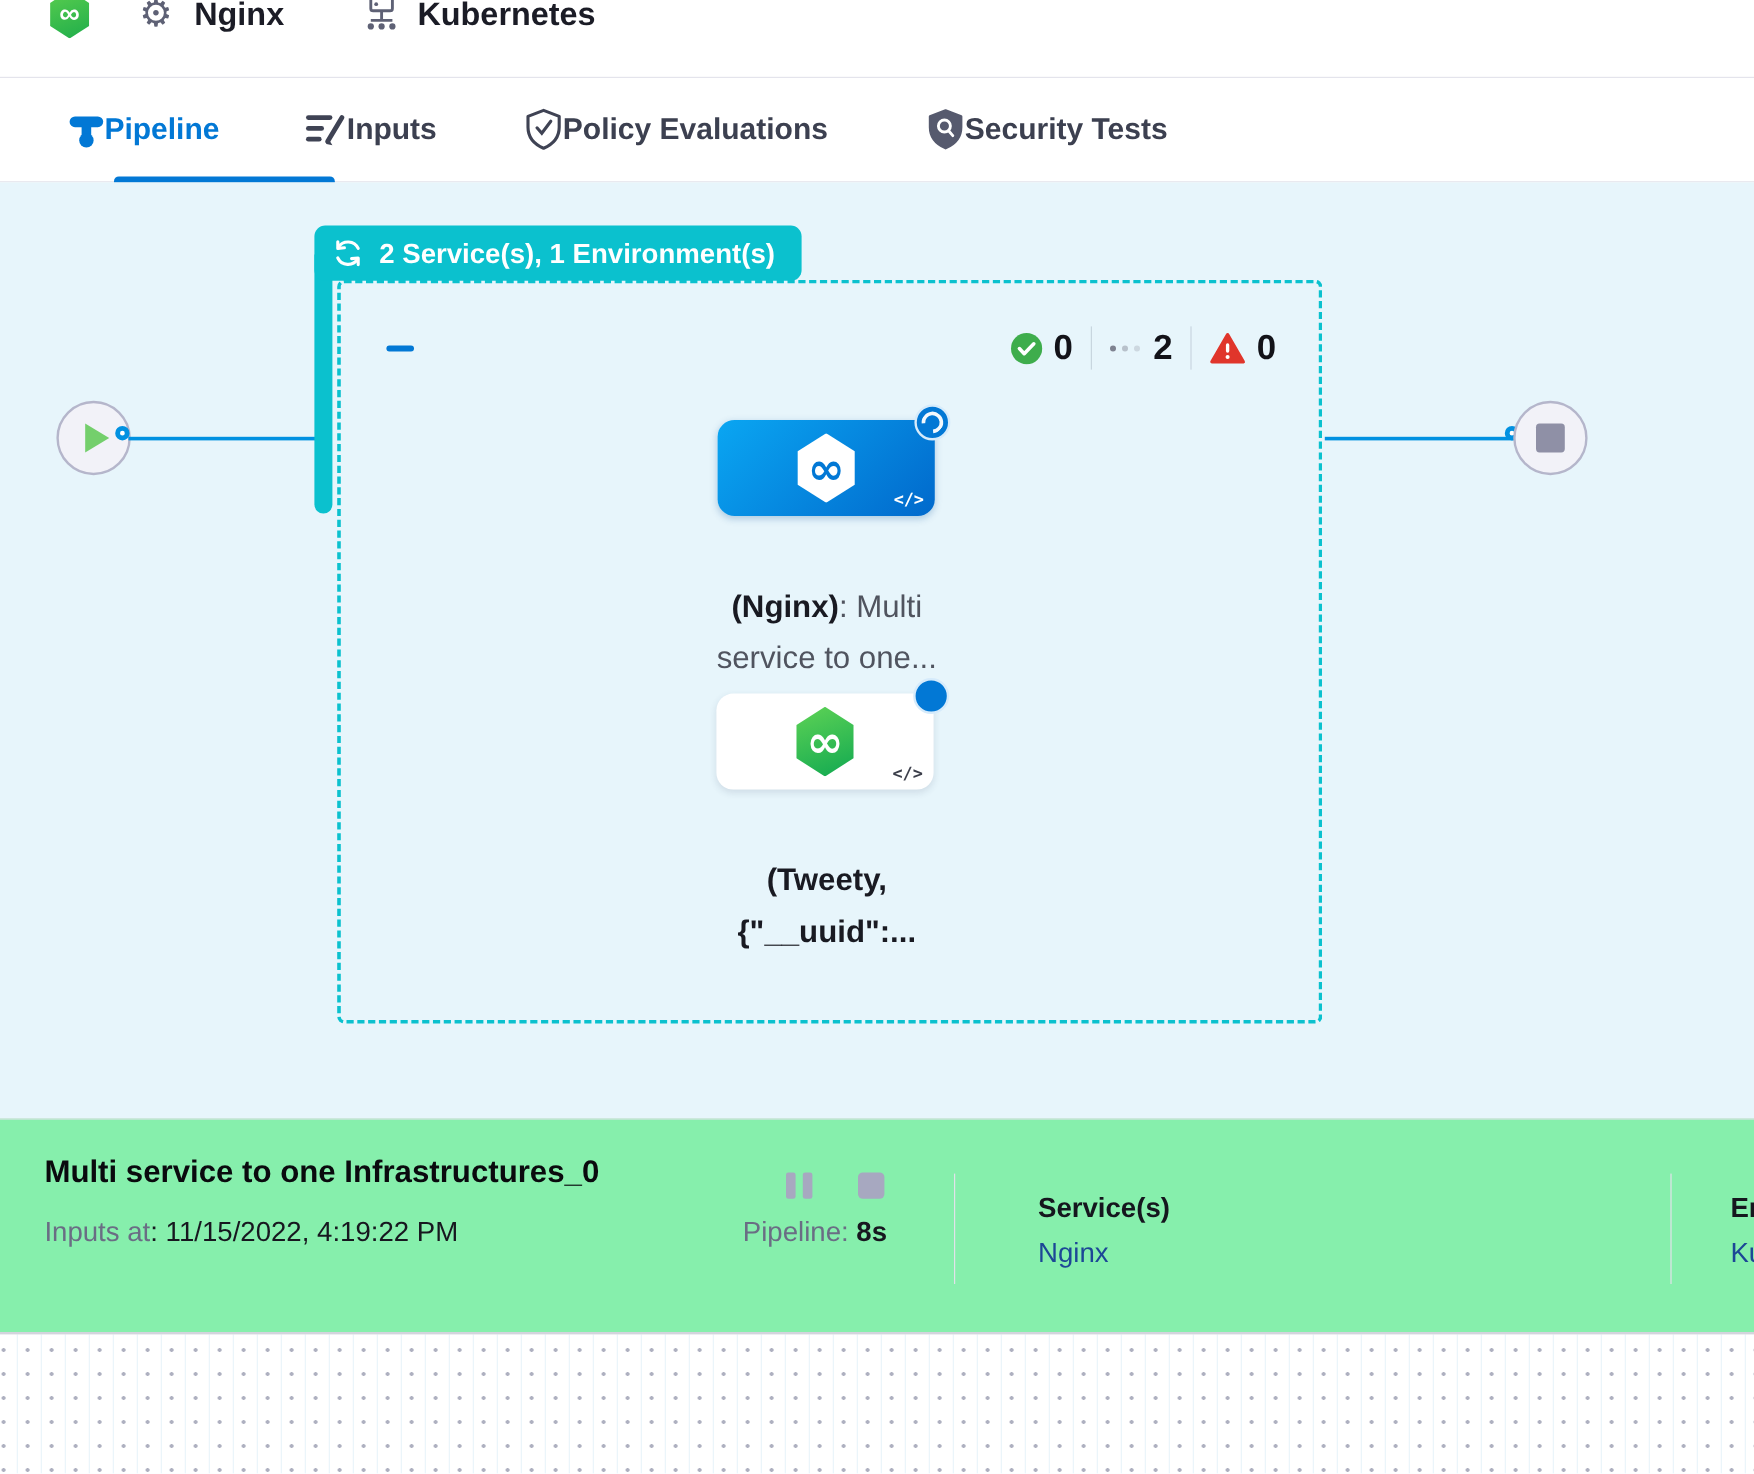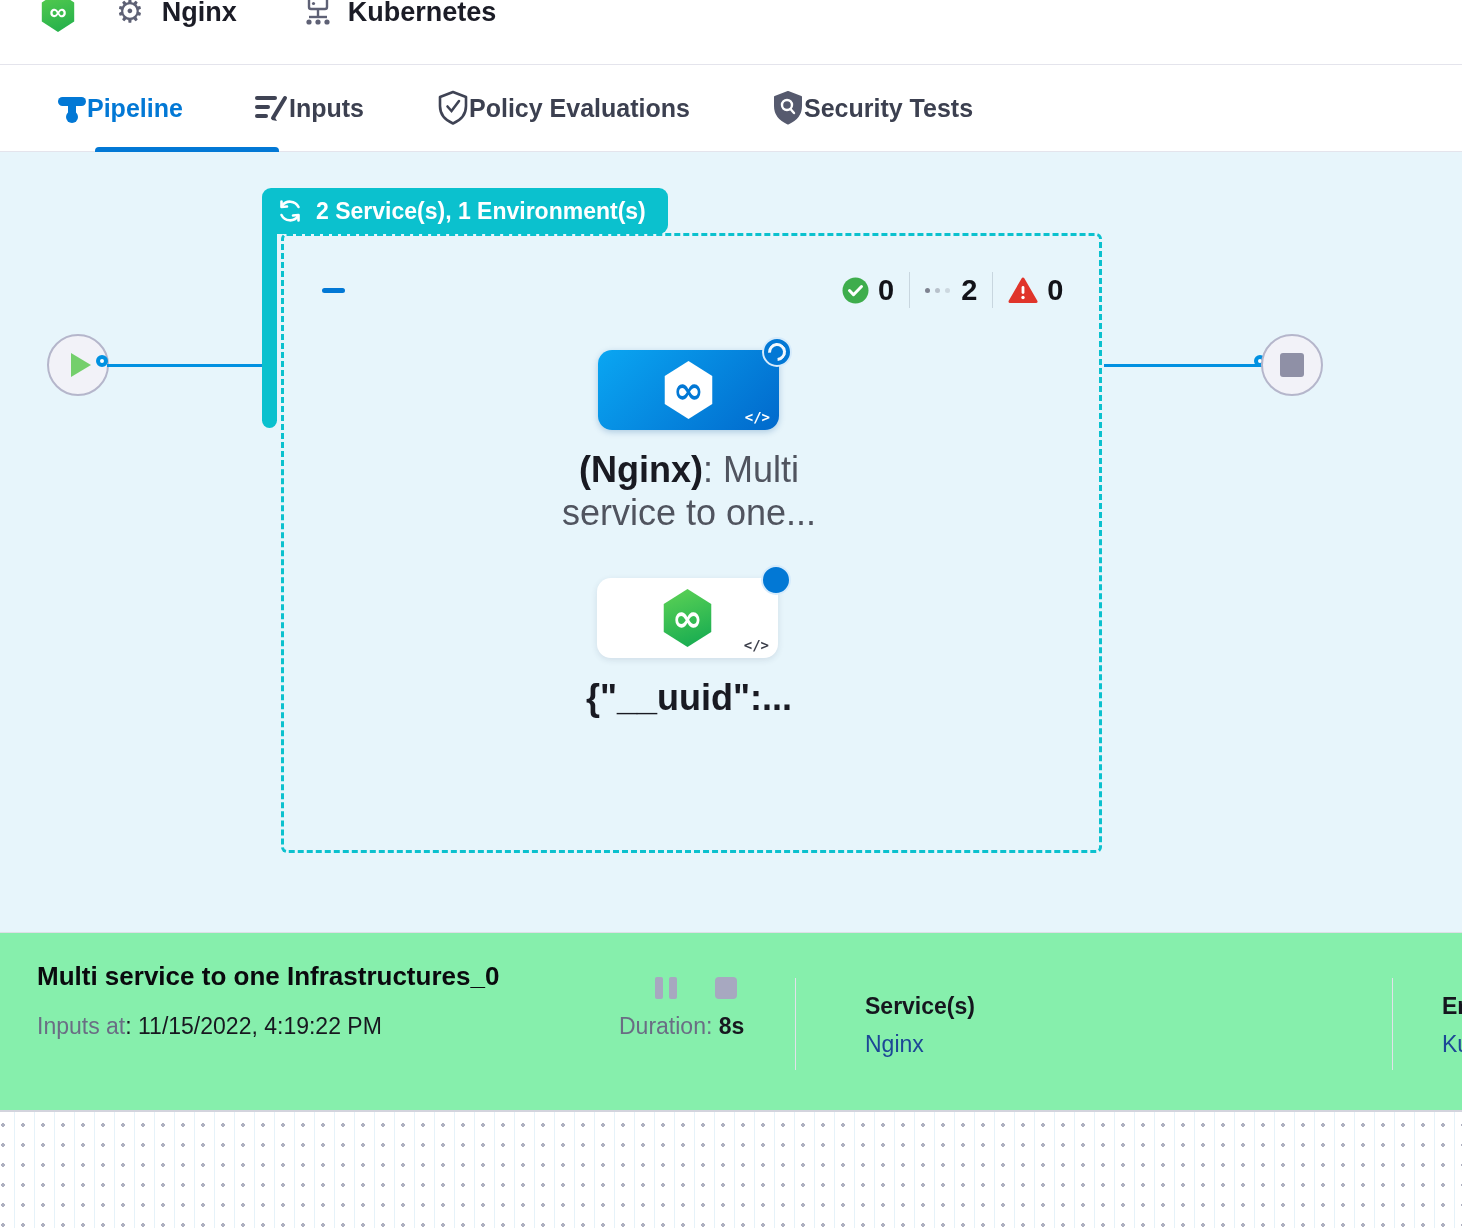--- a/index.html
+++ b/index.html
@@ -65,22 +65,22 @@
     font-size:14px; font-weight:700; }
   .node1 .code-ic { color:#fff; } .node2 .code-ic { color:#3B3E4A; }
 
   .spinner { position:absolute; width:30px; height:30px; border-radius:50%;
     background:#0278D5; border:2px solid #D6EBFB; }
   .spinner.arc::after { content:""; position:absolute; inset:4px; border-radius:50%;
     border:3px solid rgba(255,255,255,.95); border-bottom-color:transparent;
     transform:rotate(40deg); }
   .sp1 { left:762px; top:185px; } .sp2 { left:761px; top:413px; }
 
-  .node-label { position:absolute; width:330px; text-align:center; font-size:36px;
-    line-height:43px; color:#50545F; }
+  .node-label { position:absolute; width:330px; text-align:center; font-size:26px;
+    line-height:43px; color:#50545F;margin-top:36px; }
   .node-label b { color:#191A22; font-weight:700; }
   .nl1 { left:524px; top:296px; }
   .nl2 { left:524px; top:524px; font-weight:700; color:#191A22; }
 
   .term-node { position:absolute; width:62px; height:62px; border-radius:50%;
     background:#F2F2F8; border:2px solid #B5B6CB; display:flex; align-items:center; justify-content:center; }
   .start-node { left:47px; top:182px; }
   .end-node { left:1261px; top:182px; }
   .play-tri { width:0; height:0; border-left:20px solid #74CF6C; border-top:12px solid transparent;
     border-bottom:12px solid transparent; margin-left:6px; }
@@ -262,40 +262,41 @@
     </div>
 
     <div class="node-card node2">
       <span class="hexwrap hex-green">
         <span class="inf">∞</span>
       </span>
       <span class="code-ic">&lt;/&gt;</span>
     </div>
     <div class="spinner sp2"></div>
     <div class="node-label nl2">
+      <div>(Tweety,</div>
       <div>{"__uuid":...</div>
     </div>
 
   </div>
 
   <div class="infobar">
     <div class="run-title">Multi service to one Infrastructures_0</div>
     <div class="run-sub">
       <span class="lbl-gray">Inputs at</span><span class="val-dark">: 11/15/2022, 4:19:22 PM</span>
     </div>
 
     <div class="run-controls">
       <span class="pause-ic">
           <i></i>
           <i></i>
         </span>
       <span class="stop-ic"></span>
     </div>
     <div class="duration-row">
-      <span class="lbl-gray">Duration: </span><span class="val-dark">8s</span>
+      <span class="lbl-gray">Pipeline: </span><span class="val-dark">8s</span>
     </div>
 
     <div class="vdiv" style="left:795px;"></div>
 
     <div class="fcol" style="left:837px;">
       <div class="fcol-label">Service(s)</div>
       <div class="fcol-link">Nginx</div>
     </div>
 
     <div class="vdiv" style="left:1392px;"></div>

